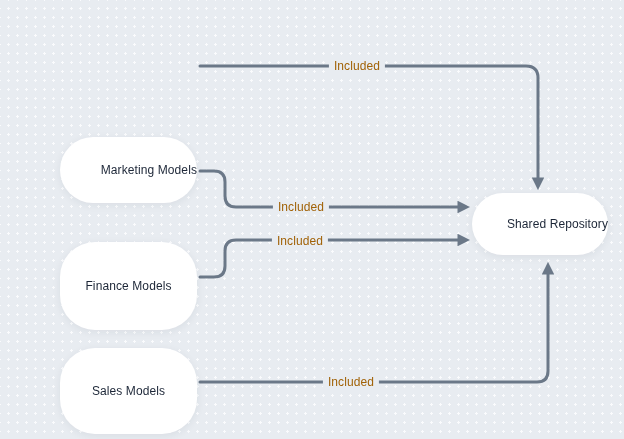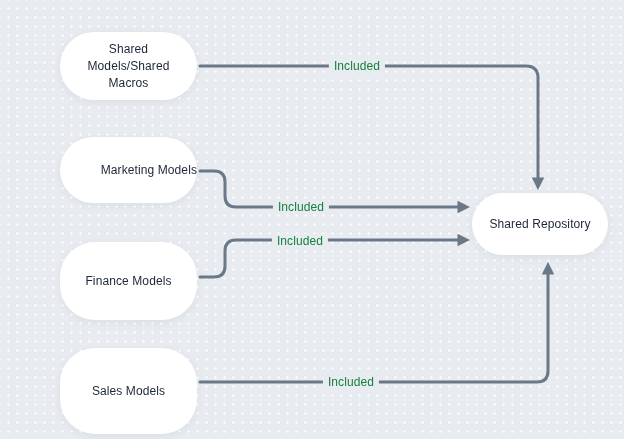--- a/index.html
+++ b/index.html
@@ -40,28 +40,28 @@
     justify-content: center;
     text-align: center;
     color: #1c2637;
     font-size: 12px;
     font-weight: 500;
     letter-spacing: 0.1px;
     line-height: 17px;
   }
   .node-shared-models { left: 60px;  top: 32px;  width: 137px; height: 68px; }
   .node-marketing     { left: 60px;  top: 137px; width: 137px; height: 66px; justify-content: flex-end; }
-  .node-finance       { left: 60px;  top: 242px; width: 137px; height: 78px; }
+  .node-finance       { left: 60px;  top: 242px; width: 137px; height: 88px; }
   .node-sales         { left: 60px;  top: 348px; width: 137px; height: 86px; }
-  .node-repo          { left: 472px; top: 193px; width: 136px; height: 62px; border-radius: 31px; }
+  .node-repo          { left: 472px; top: 193px; width: 136px; height: 62px; border-radius: 31px; justify-content: flex-end; }
   .edge-label {
     position: absolute;
     transform: translate(-50%, -50%);
     background: #e8ecf1;
-    color: #15803d;
+    color: #a16207;
     font-size: 12px;
     font-weight: 500;
     letter-spacing: 0.1px;
     padding: 0 5px;
     white-space: nowrap;
   }
   .label-top      { left: 357px; top: 66px; }
   .label-marketing{ left: 301px; top: 207px; }
   .label-finance  { left: 300px; top: 241px; }
   .label-sales    { left: 351px; top: 382px; }
@@ -76,27 +76,20 @@
       <marker id="arrowhead" viewBox="0 0 10 10" refX="2" refY="5" markerWidth="4.2" markerHeight="4.2" orient="auto">
         <path d="M0,0 L10,5 L0,10 Z" fill="#6b7888"></path>
       </marker>
     </defs>
     <path class="edge-path" d="M200,66 L526,66 Q538,66 538,78 L538,180" marker-end="url(#arrowhead)"></path>
     <path class="edge-path" d="M200,171 L214,171 Q225,171 225,182 L225,196 Q225,207 236,207 L460,207" marker-end="url(#arrowhead)"></path>
     <path class="edge-path" d="M200,277 L214,277 Q225,277 225,266 L225,251 Q225,240 236,240 L460,240" marker-end="url(#arrowhead)"></path>
     <path class="edge-path" d="M200,382 L537,382 Q548,382 548,371 L548,272" marker-end="url(#arrowhead)"></path>
   </svg>
 
-  <div class="node node-shared-models">
-    <div>
-      <div>Shared</div>
-      <div>Models/Shared</div>
-      <div>Macros</div>
-    </div>
-  </div>
 
   <div class="node node-marketing">
     <span>Marketing Models</span>
   </div>
 
   <div class="node node-finance">
     <span>Finance Models</span>
   </div>
 
   <div class="node node-sales">

